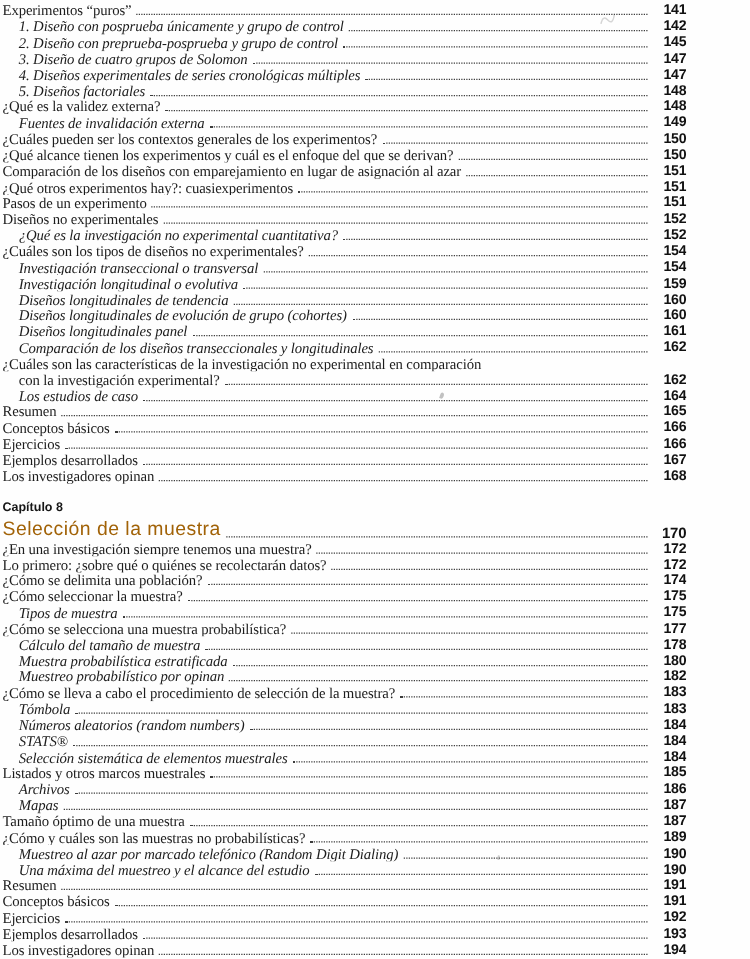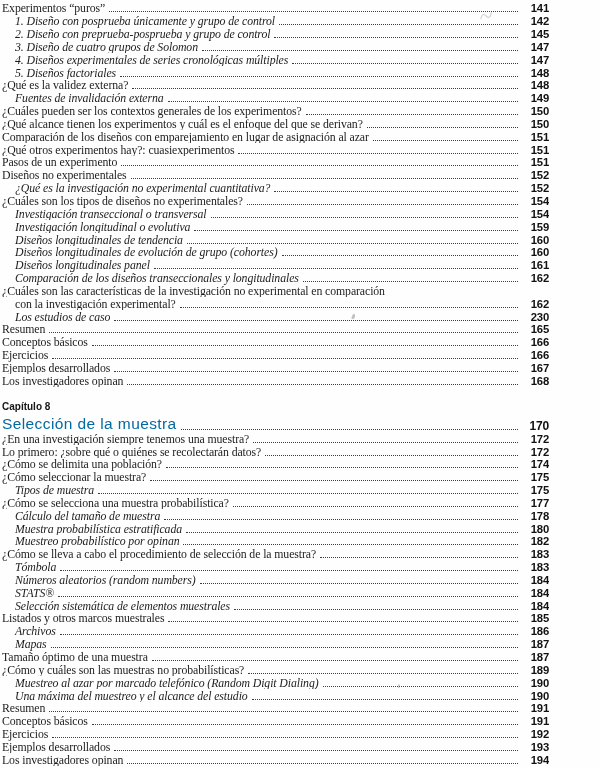--- a/index.html
+++ b/index.html
@@ -174,21 +174,21 @@
         <span class="toc-label" style="color: rgb(28, 28, 28);">¿Cuáles son las características de la investigación no experimental en comparación</span>
       </div>
       <div class="toc-row">
         <span class="toc-label indent" style="color: rgb(28, 28, 28);">con la investigación experimental?</span>
         <span class="toc-leader"></span>
         <span class="toc-page">162</span>
       </div>
       <div class="toc-row">
         <span class="toc-label italic indent" style="color: rgb(28, 28, 28);">Los estudios de caso</span>
         <span class="toc-leader"></span>
-        <span class="toc-page">230</span>
+        <span class="toc-page">164</span>
       </div>
       <div class="toc-row">
         <span class="toc-label" style="color: rgb(28, 28, 28);">Resumen</span>
         <span class="toc-leader"></span>
         <span class="toc-page">165</span>
       </div>
       <div class="toc-row">
         <span class="toc-label" style="color: rgb(28, 28, 28);">Conceptos básicos</span>
         <span class="toc-leader"></span>
         <span class="toc-page">166</span>
@@ -206,21 +206,21 @@
       <div class="toc-row">
         <span class="toc-label" style="color: rgb(28, 28, 28);">Los investigadores opinan</span>
         <span class="toc-leader"></span>
         <span class="toc-page">168</span>
       </div>
     </div>
 
   <div class="chapter-label">Capítulo 8</div>
 
   <div class="chapter-title-row">
-    <span class="chapter-title" style="color: #0369a1;">Selección de la muestra</span>
+    <span class="chapter-title" style="color: #a16207;">Selección de la muestra</span>
     <span class="toc-leader"></span>
     <span class="toc-page">170</span>
   </div>
 
   <div id="sec2">
       <div class="toc-row">
         <span class="toc-label" style="color: rgb(28, 28, 28);">¿En una investigación siempre tenemos una muestra?</span>
         <span class="toc-leader"></span>
         <span class="toc-page">172</span>
       </div>

